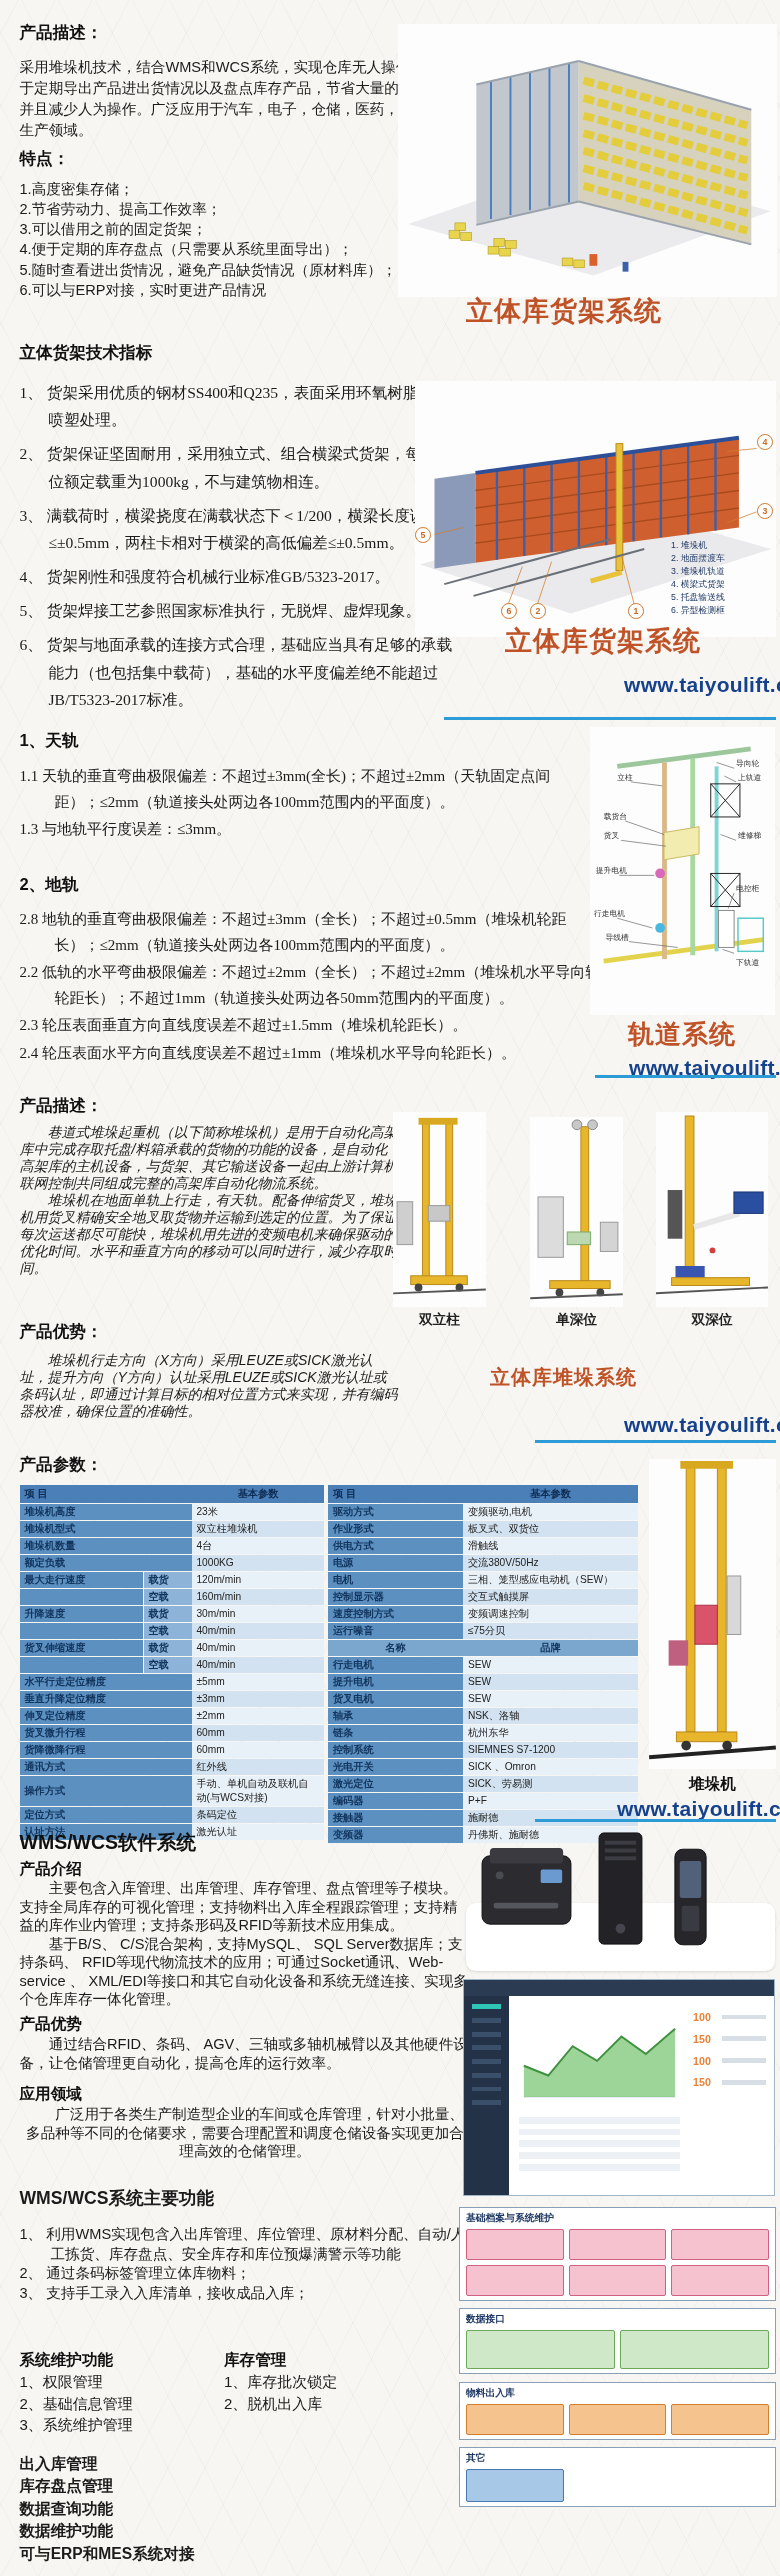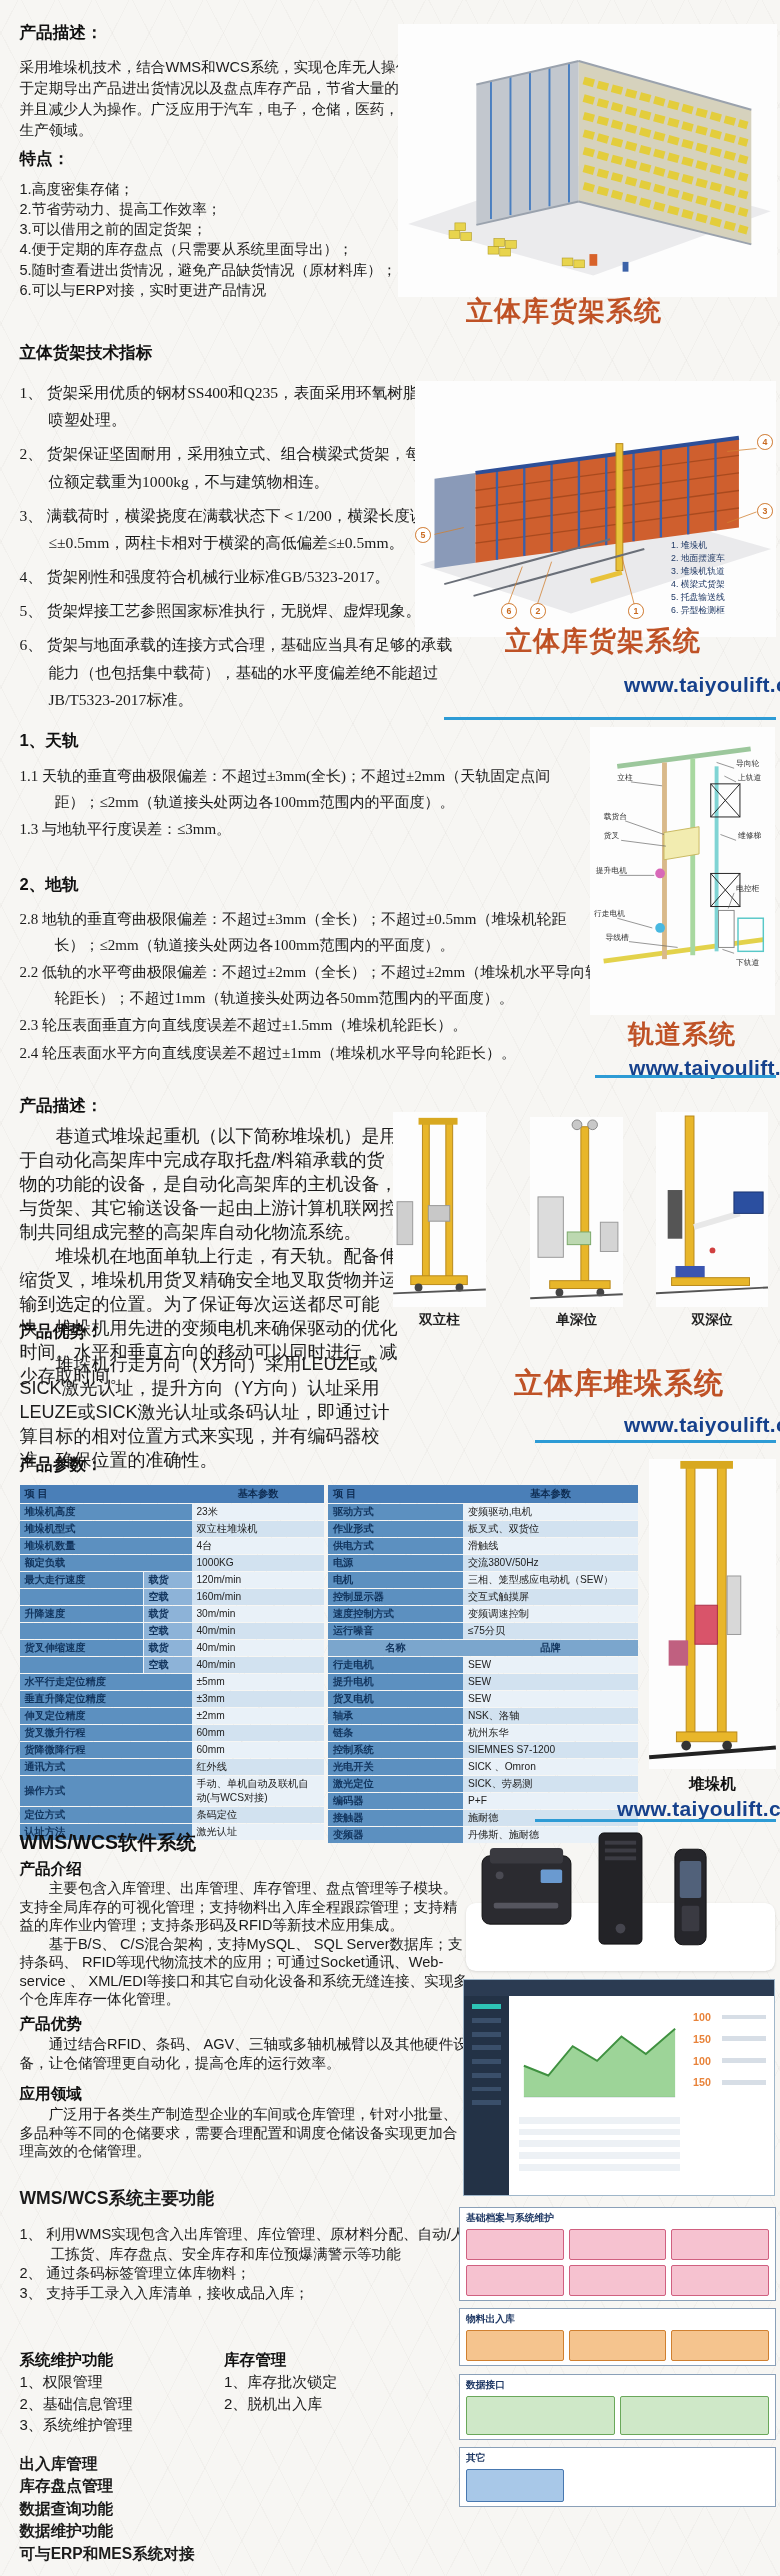--- a/index.html
+++ b/index.html
@@ -15,21 +15,21 @@
   .big-h{font-weight:bold;font-size:19.5px;color:#111;}
   .body-txt{font-size:14.6px;line-height:1.45;}
   .list15 > div{font-size:14.6px;line-height:1.38;}
   .serif{font-family:"Liberation Serif",serif;}
   .tech-list > div{font-size:15.6px;line-height:1.75;margin-bottom:6.8px;padding-left:29px;text-indent:-29px;}
   .rail-list > div{font-size:15px;line-height:1.7;padding-left:35px;text-indent:-35px;margin-bottom:2px;}
   .cap-orange{color:#bf5226;font-weight:bold;font-size:27px;letter-spacing:1px;}
   .website{color:#16418c;font-weight:bold;font-size:21px;letter-spacing:0.3px;}
   .blue-rule{height:2.9px;background:#2d9bd5;}
   .indent p{margin:0;text-indent:2em;}
-  .p145{font-size:18px;line-height:24px;}
+  .p145{font-size:14px;line-height:17px;font-style:italic;}
   .p15{font-size:14.6px;line-height:18.5px;}
   .func-list > div{font-size:14.6px;line-height:19.5px;padding-left:31px;text-indent:-31px;}
   .plain-list > div{font-size:15px;line-height:21.5px;}
   .bold-list > div{font-size:15.6px;line-height:22.4px;font-weight:bold;}
   
   .spec{font-size:10.2px;}
   .srow,.shead{display:flex;margin-bottom:1px;}
   .scell{display:flex;align-items:center;padding:1px 4.9px;box-sizing:border-box;min-height:15.6px;}
   .sl{flex:0 0 123px;background:#5c90c0;color:#12355e;font-weight:bold;}
   .ss{flex:0 0 49px;background:#5c90c0;color:#12355e;font-weight:bold;}
@@ -315,21 +315,21 @@
       <line x1="39" y1="118" x2="86" y2="104" stroke="#e8e8e8" stroke-width="6"></line>
       <rect x="80" y="82" width="30" height="22" fill="#2b4fa0" stroke="#1a3470"></rect>
       <rect x="20" y="158" width="30" height="12" fill="#3a55b0"></rect>
       <rect x="16" y="170" width="80" height="8" fill="#e8b62a" stroke="#b8881a" stroke-width="1"></rect>
       <circle cx="58" cy="142" r="3" fill="#d04040"></circle>
       <line x1="0" y1="186" x2="115" y2="180" stroke="#555" stroke-width="2"></line>
     </svg>
   </div>
   <div class="abs mcap" style="left:656px;top:1311px;width:112px;">双深位</div>
 
-  <div class="abs cap-orange" style="left:514px;top:1364px;font-size:29px;">立体库堆垛系统</div>
+  <div class="abs cap-orange" style="left:490px;top:1364px;font-size:20px;">立体库堆垛系统</div>
   <div class="abs website" style="left:624px;top:1413px;">www.taiyoulift.com</div>
   <div class="abs blue-rule" style="left:535px;top:1440px;width:241px;"></div>
 
   <div class="abs h1" style="left:19.5px;top:1454px;">产品参数：</div>
 
   <div class="abs spec" style="left:19.5px;top:1485px;width:304px;">
     <div class="shead">
       <div class="scell sl" style="flex:0 0 173px;">项  目</div>
       <div class="scell sv">基本参数</div>
     </div>
@@ -583,21 +583,21 @@
   <div class="abs h2" style="left:19.5px;top:1859px;">产品介绍</div>
   <div class="abs indent p15" style="left:19.5px;top:1879px;width:451px;">
     <p>主要包含入库管理、出库管理、库存管理、盘点管理等子模块。支持全局库存的可视化管理；支持物料出入库全程跟踪管理；支持精益的库作业内管理；支持条形码及RFID等新技术应用集成。</p>
     <p>基于B/S、 C/S混合架构，支持MySQL、 SQL Server数据库；支持条码、 RFID等现代物流技术的应用；可通过Socket通讯、Web-service 、 XML/EDI等接口和其它自动化设备和系统无缝连接、实现多个仓库库存一体化管理。</p>
   </div>
   <div class="abs h2" style="left:19.5px;top:2014px;">产品优势</div>
   <div class="abs indent p15" style="left:19.5px;top:2035px;width:451px;">
     <p>通过结合RFID、条码、 AGV、三轴或多轴机械臂以及其他硬件设备，让仓储管理更自动化，提高仓库的运行效率。</p>
   </div>
   <div class="abs h2" style="left:19.5px;top:2084px;">应用领域</div>
-  <div class="abs indent p15" style="left:19.5px;top:2105px;width:451px;">
+  <div class="abs indent p15" style="left:19.5px;top:2105px;width:451px;text-align:center;">
     <p>广泛用于各类生产制造型企业的车间或仓库管理，针对小批量、多品种等不同的仓储要求，需要合理配置和调度仓储设备实现更加合理高效的仓储管理。</p>
   </div>
   <div class="abs" style="left:19.5px;top:2186px;font-weight:bold;font-size:17.6px;">WMS/WCS系统主要功能</div>
   <div class="abs func-list" style="left:19.5px;top:2225px;width:459px;">
 
   <div>1、 利用WMS实现包含入出库管理、库位管理、原材料分配、自动/人工拣货、库存盘点、安全库存和库位预爆满警示等功能</div>
       <div>2、 通过条码标签管理立体库物料；</div>
       <div>3、 支持手工录入入库清单，接收成品入库；</div>
     </div>
 
@@ -700,35 +700,35 @@
       <div class="blocks">
         <div class="blk pink"></div>
         <div class="blk pink"></div>
         <div class="blk pink"></div>
         <div class="blk pink"></div>
         <div class="blk pink"></div>
         <div class="blk pink"></div>
       </div>
     </div>
     <div class="panel">
+      <div class="ptitle">数据接口</div>
+      <div class="blocks">
+        <div class="blk green"></div>
+        <div class="blk green"></div>
+      </div>
+    </div>
+    <div class="panel">
       <div class="ptitle">物料出入库</div>
       <div class="blocks">
         <div class="blk orange"></div>
         <div class="blk orange"></div>
         <div class="blk orange"></div>
       </div>
     </div>
     <div class="panel">
-      <div class="ptitle">数据接口</div>
-      <div class="blocks">
-        <div class="blk green"></div>
-        <div class="blk green"></div>
-      </div>
-    </div>
-    <div class="panel">
       <div class="ptitle">其它</div>
       <div class="blocks">
         <div class="blk blue"></div>
       </div>
     </div>
   </div>
 
 </div>
 
 

